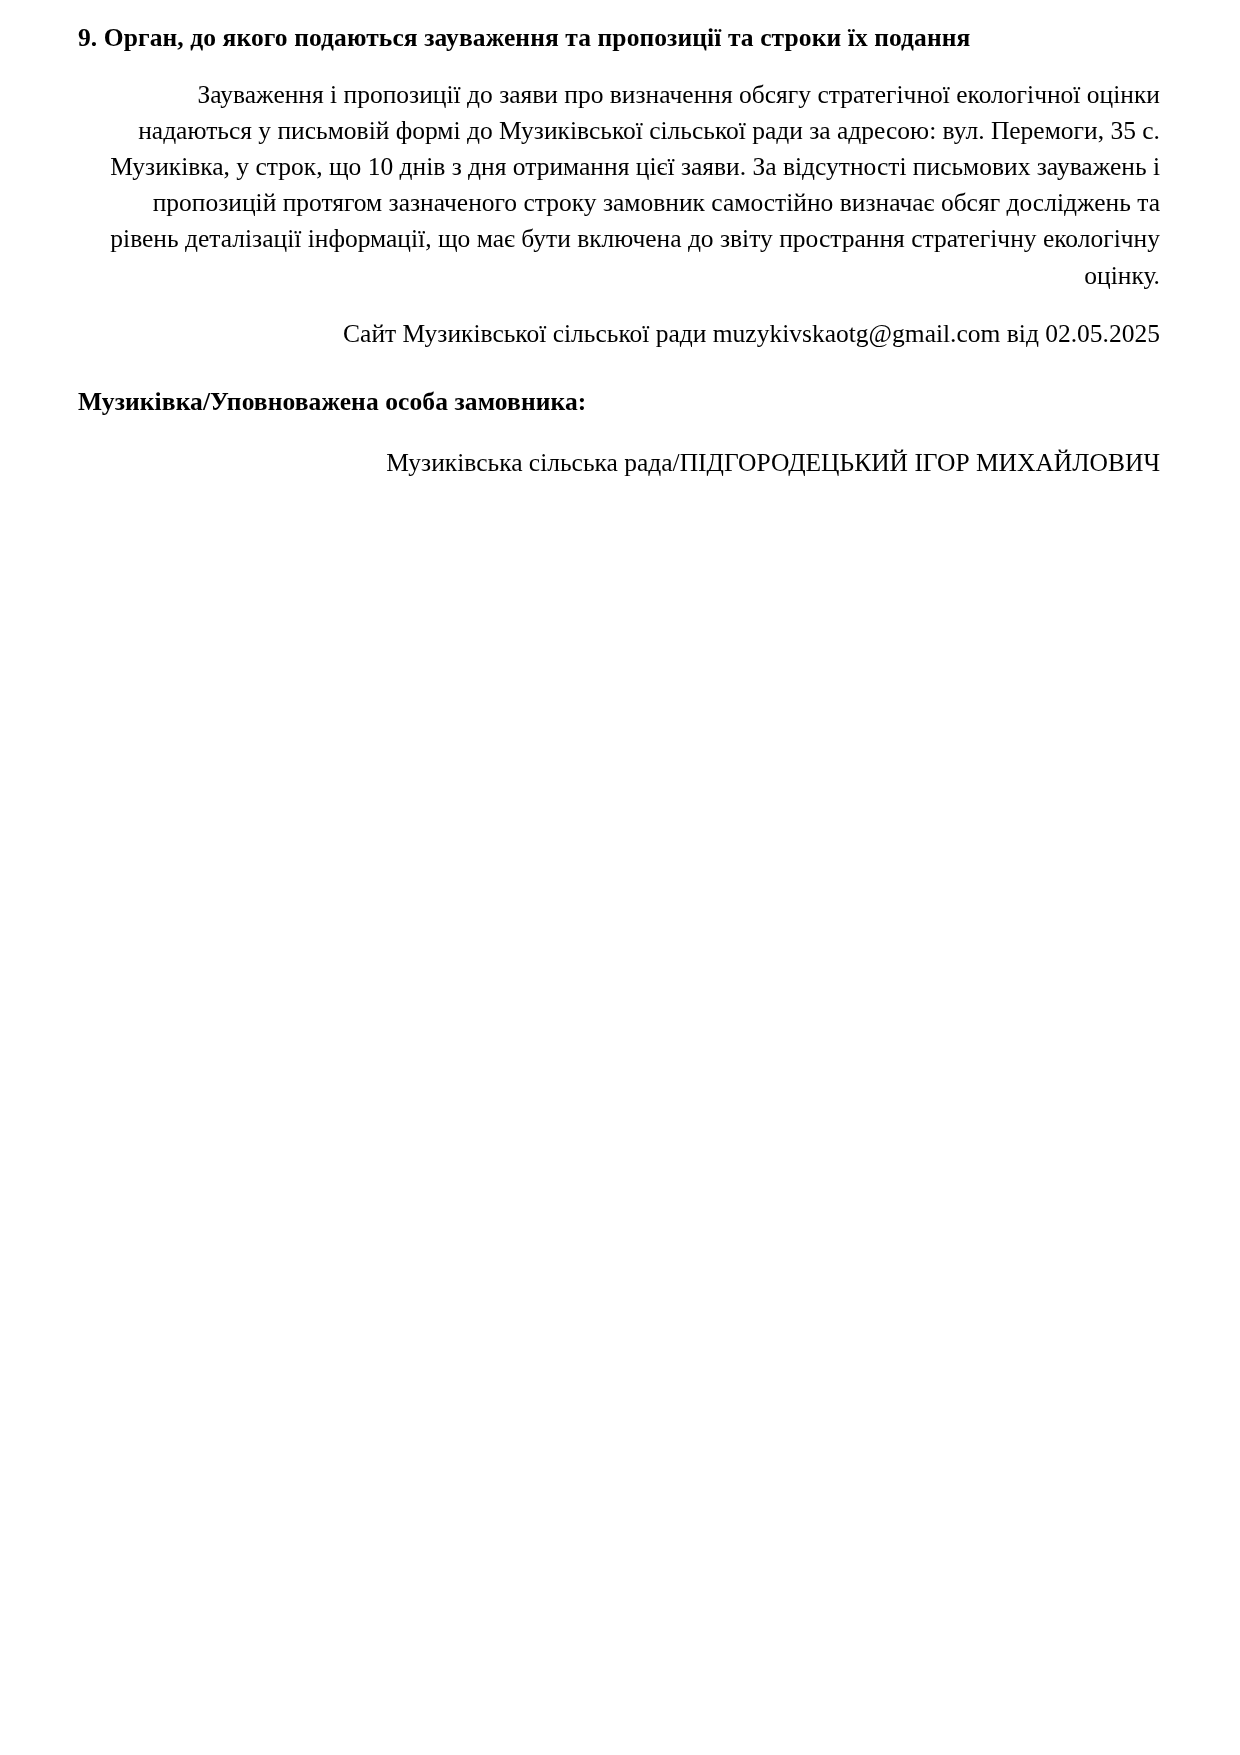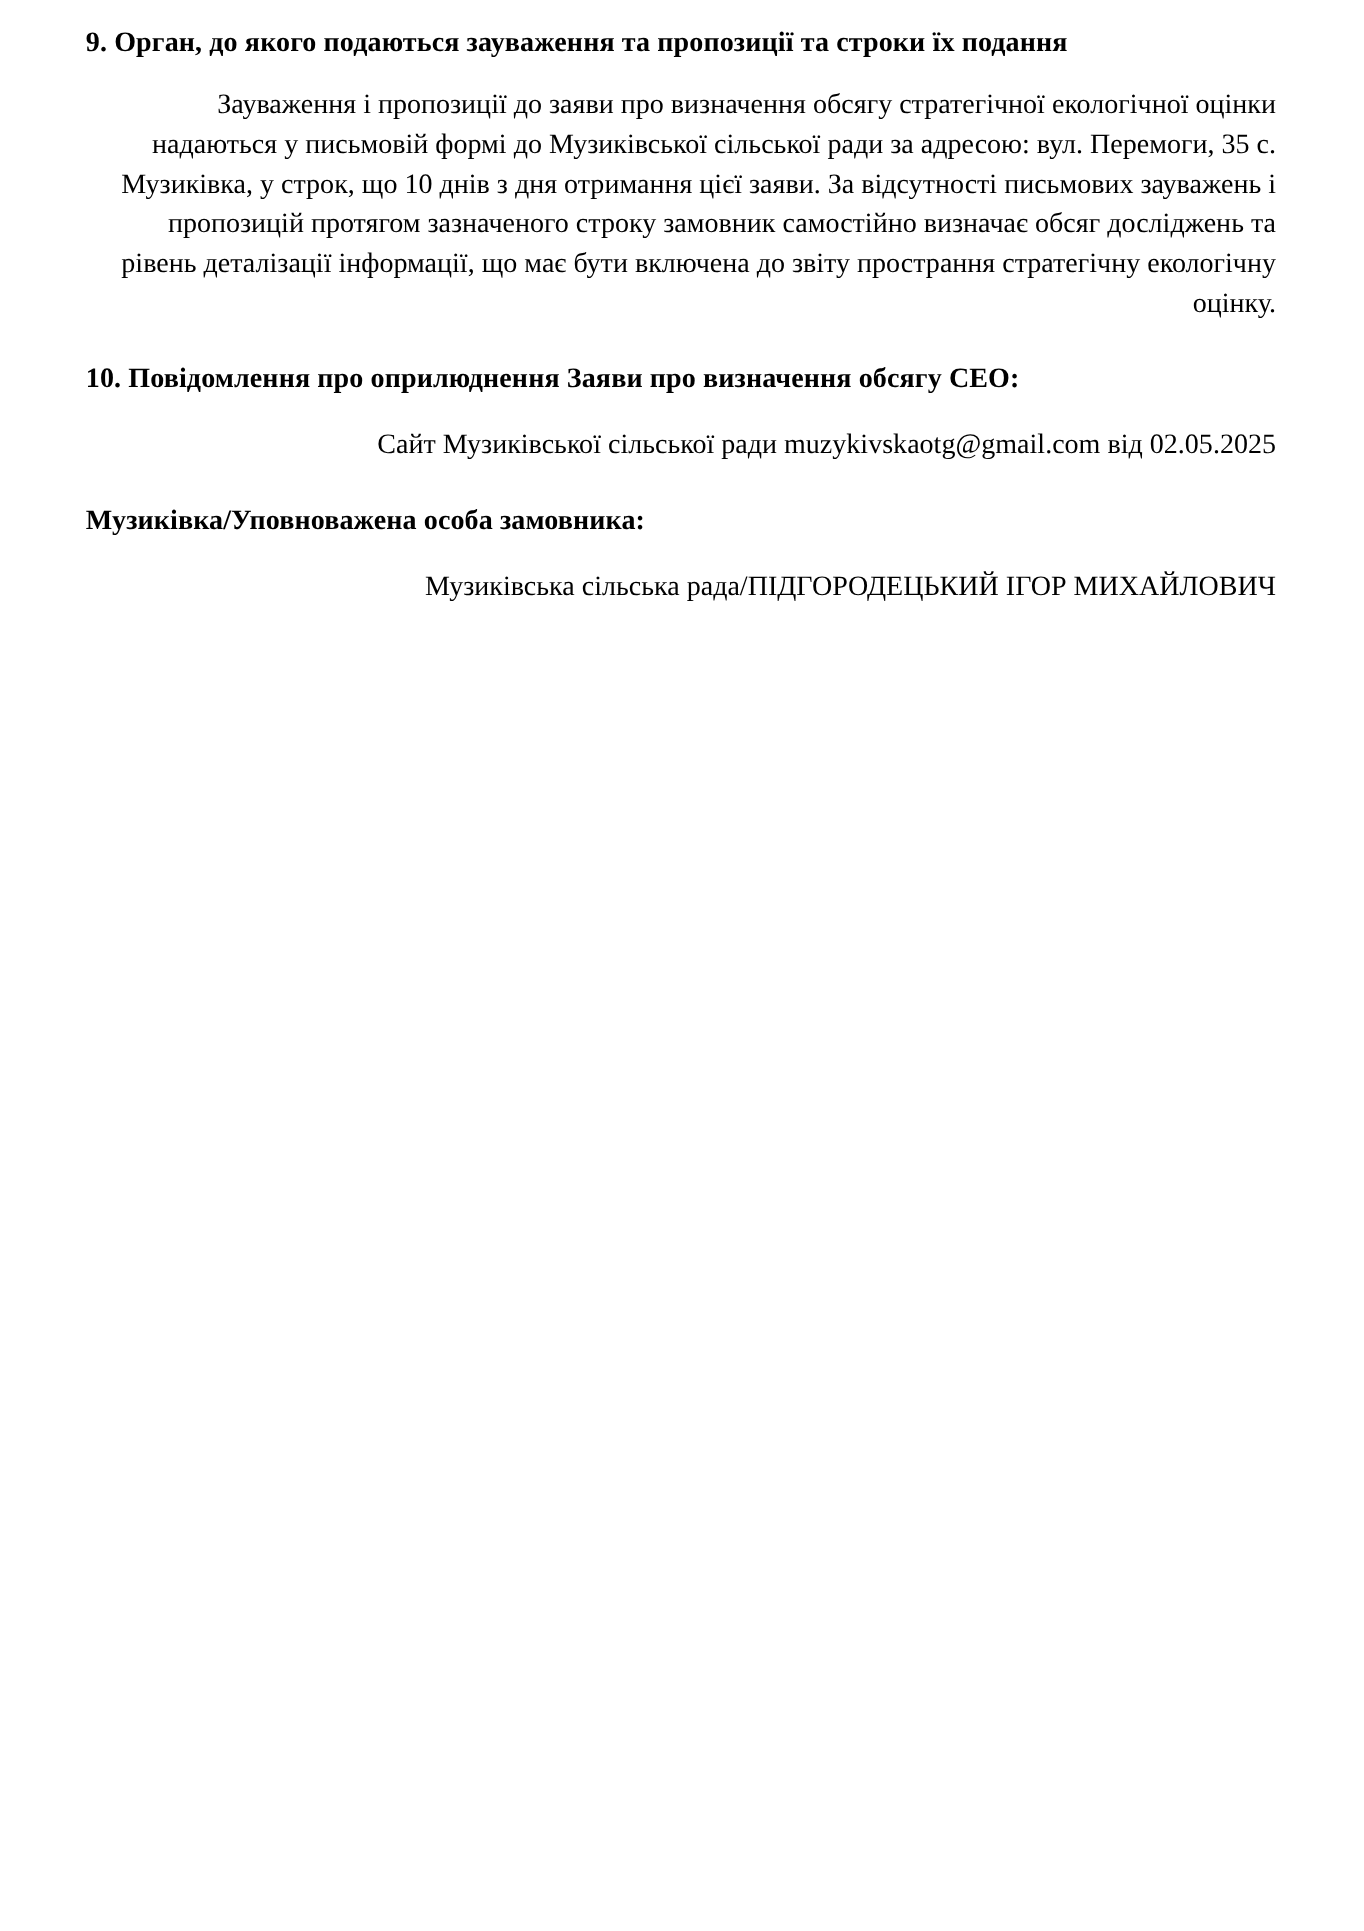--- a/index.html
+++ b/index.html
@@ -51,21 +51,20 @@
 </style>
 </head>
 <body>
 
 <div class="page">
 
   <h2 class="heading">9. Орган, до якого подаються зауваження та пропозиції та строки їх подання</h2>
 
   <p class="para">Зауваження і пропозиції до заяви про визначення обсягу стратегічної екологічної оцінки надаються у письмовій формі до Музиківської сільської ради за адресою: вул. Перемоги, 35 с. Музиківка, у строк, що 10 днів з дня отримання цієї заяви. За відсутності письмових зауважень і пропозицій протягом зазначеного строку замовник самостійно визначає обсяг досліджень та рівень деталізації інформації, що має бути включена до звіту пространня стратегічну екологічну оцінку.</p>
 
-  <h2 class="heading second">10. Повідомлення про оприлюднення Заяви про визначення обсягу СЕО:</h2>
 
   <p class="para">Сайт Музиківської сільської ради muzykivskaotg@gmail.com від 02.05.2025</p>
 
   <h2 class="heading third">Музиківка/Уповноважена особа замовника:</h2>
 
   <p class="para tight">Музиківська сільська рада/ПІДГОРОДЕЦЬКИЙ ІГОР МИХАЙЛОВИЧ</p>
 
   <div class="spacer-bottom"></div>
 </div>
 

